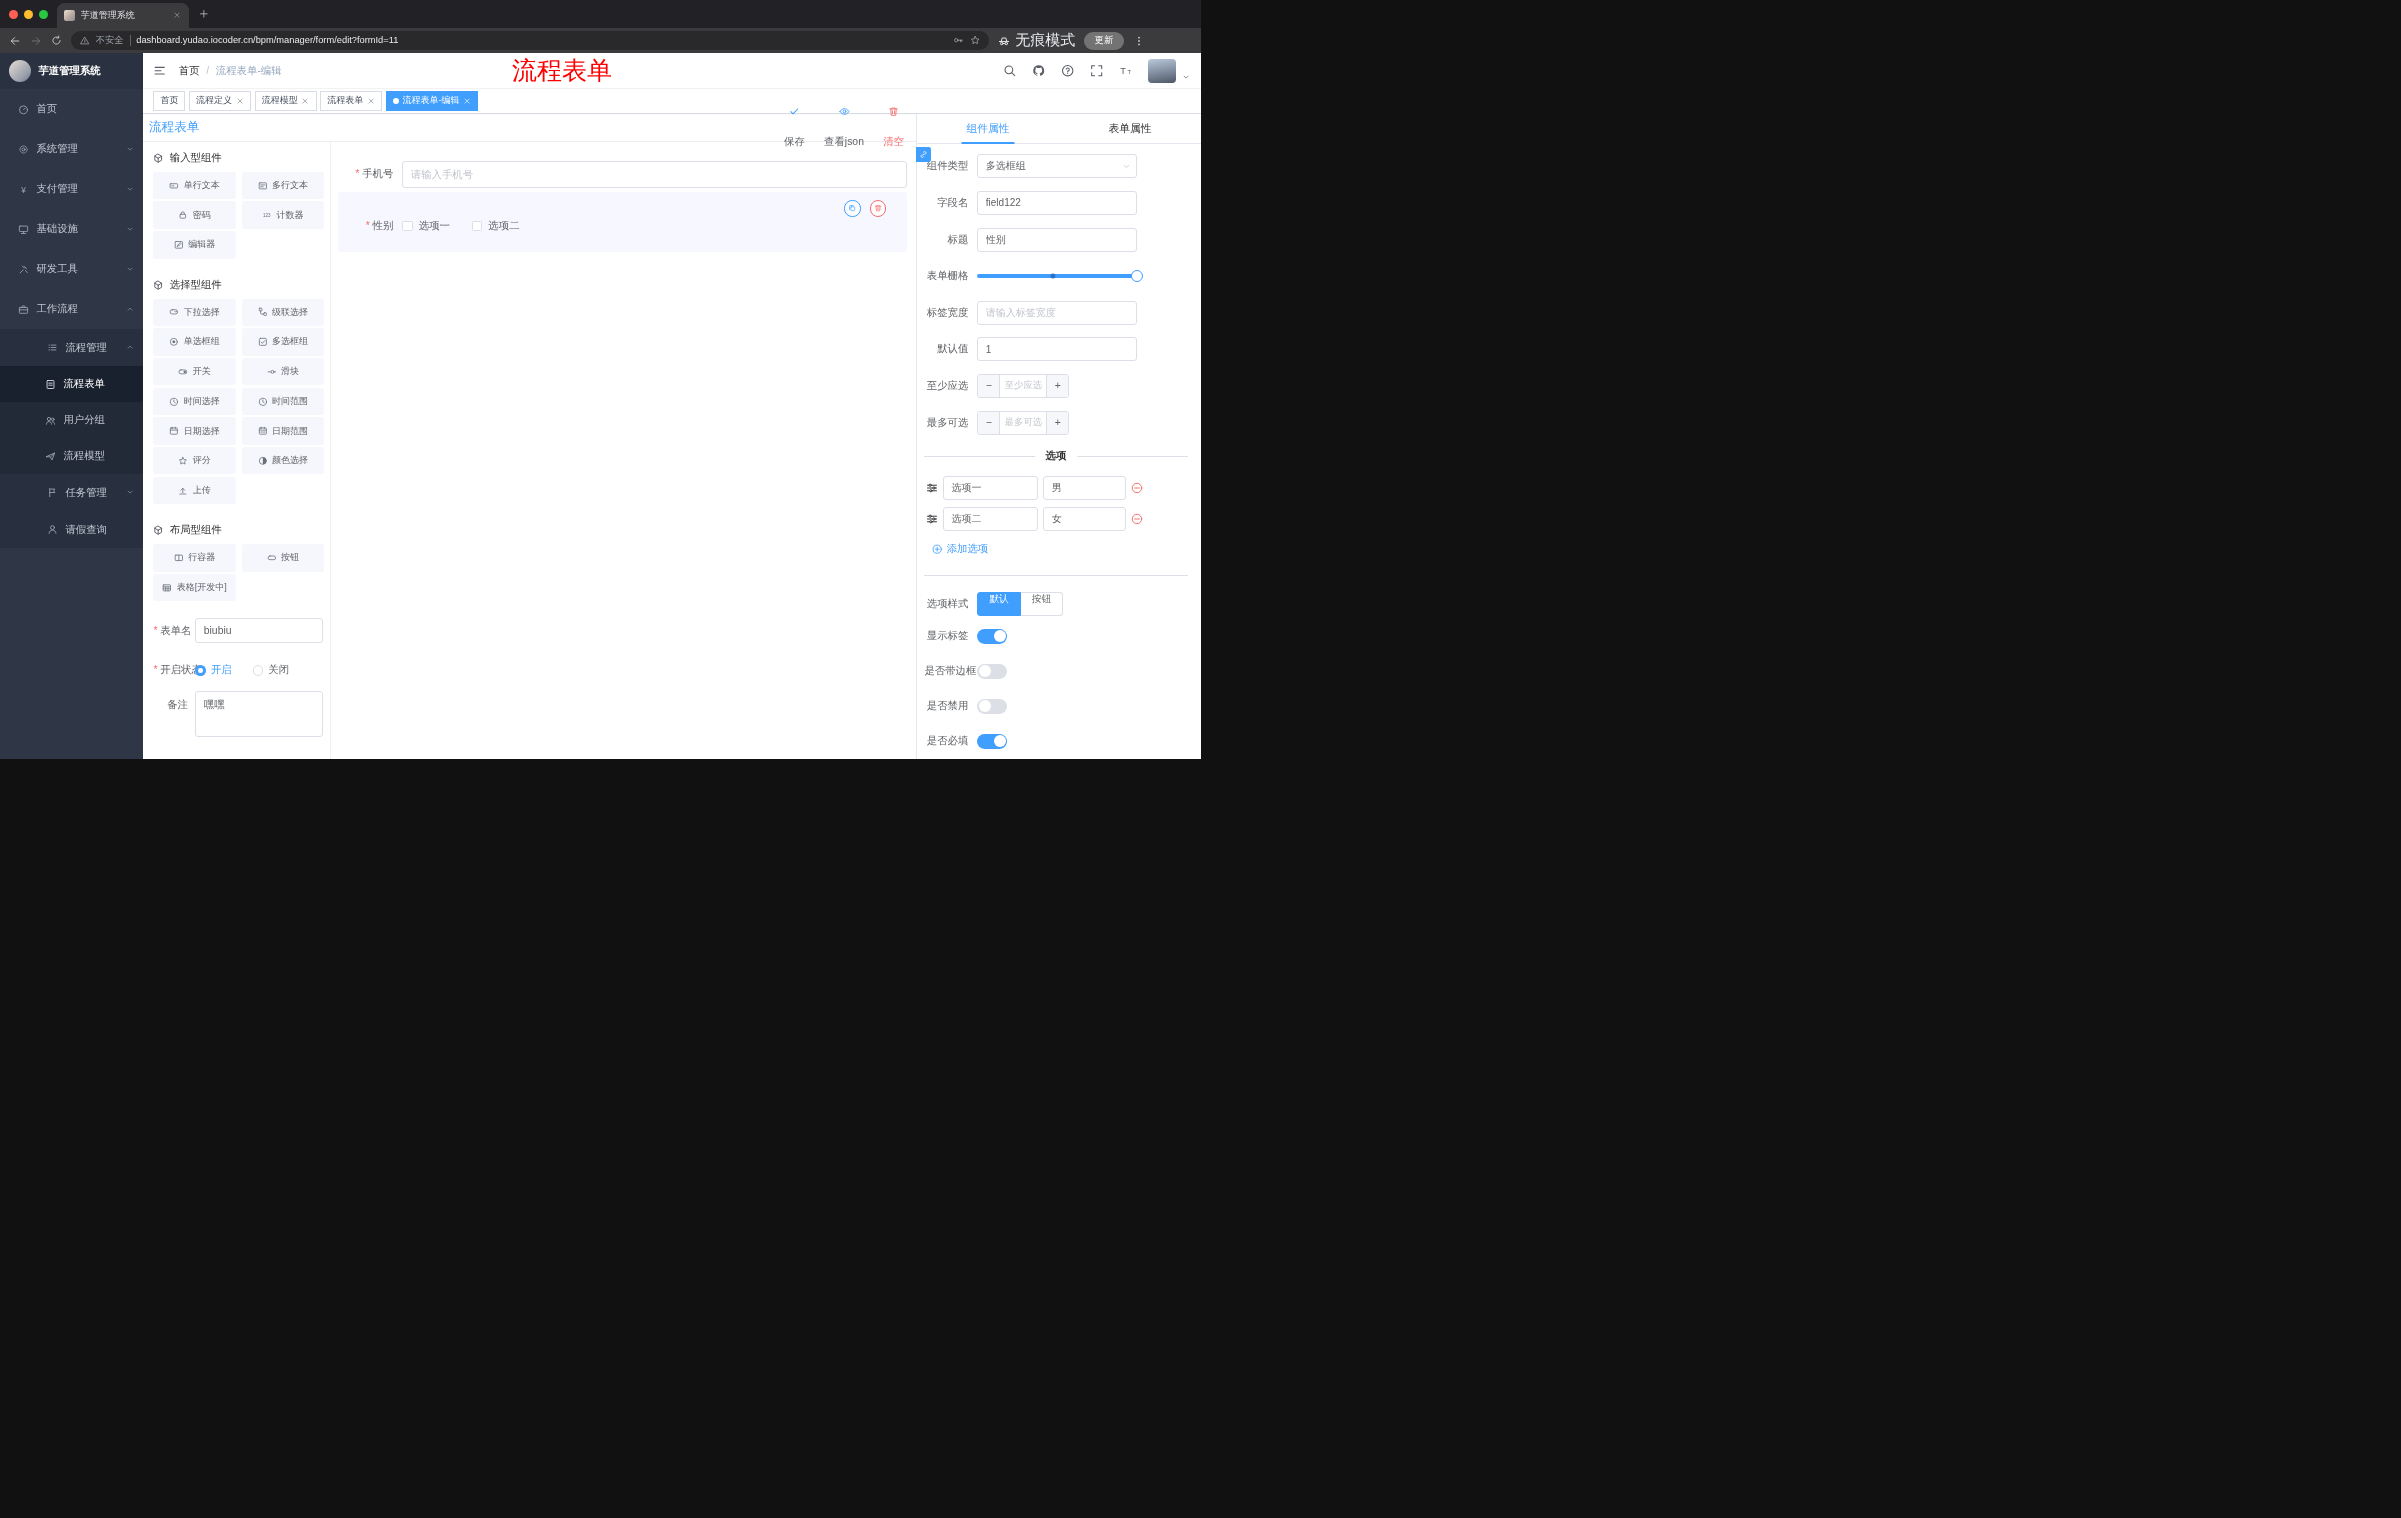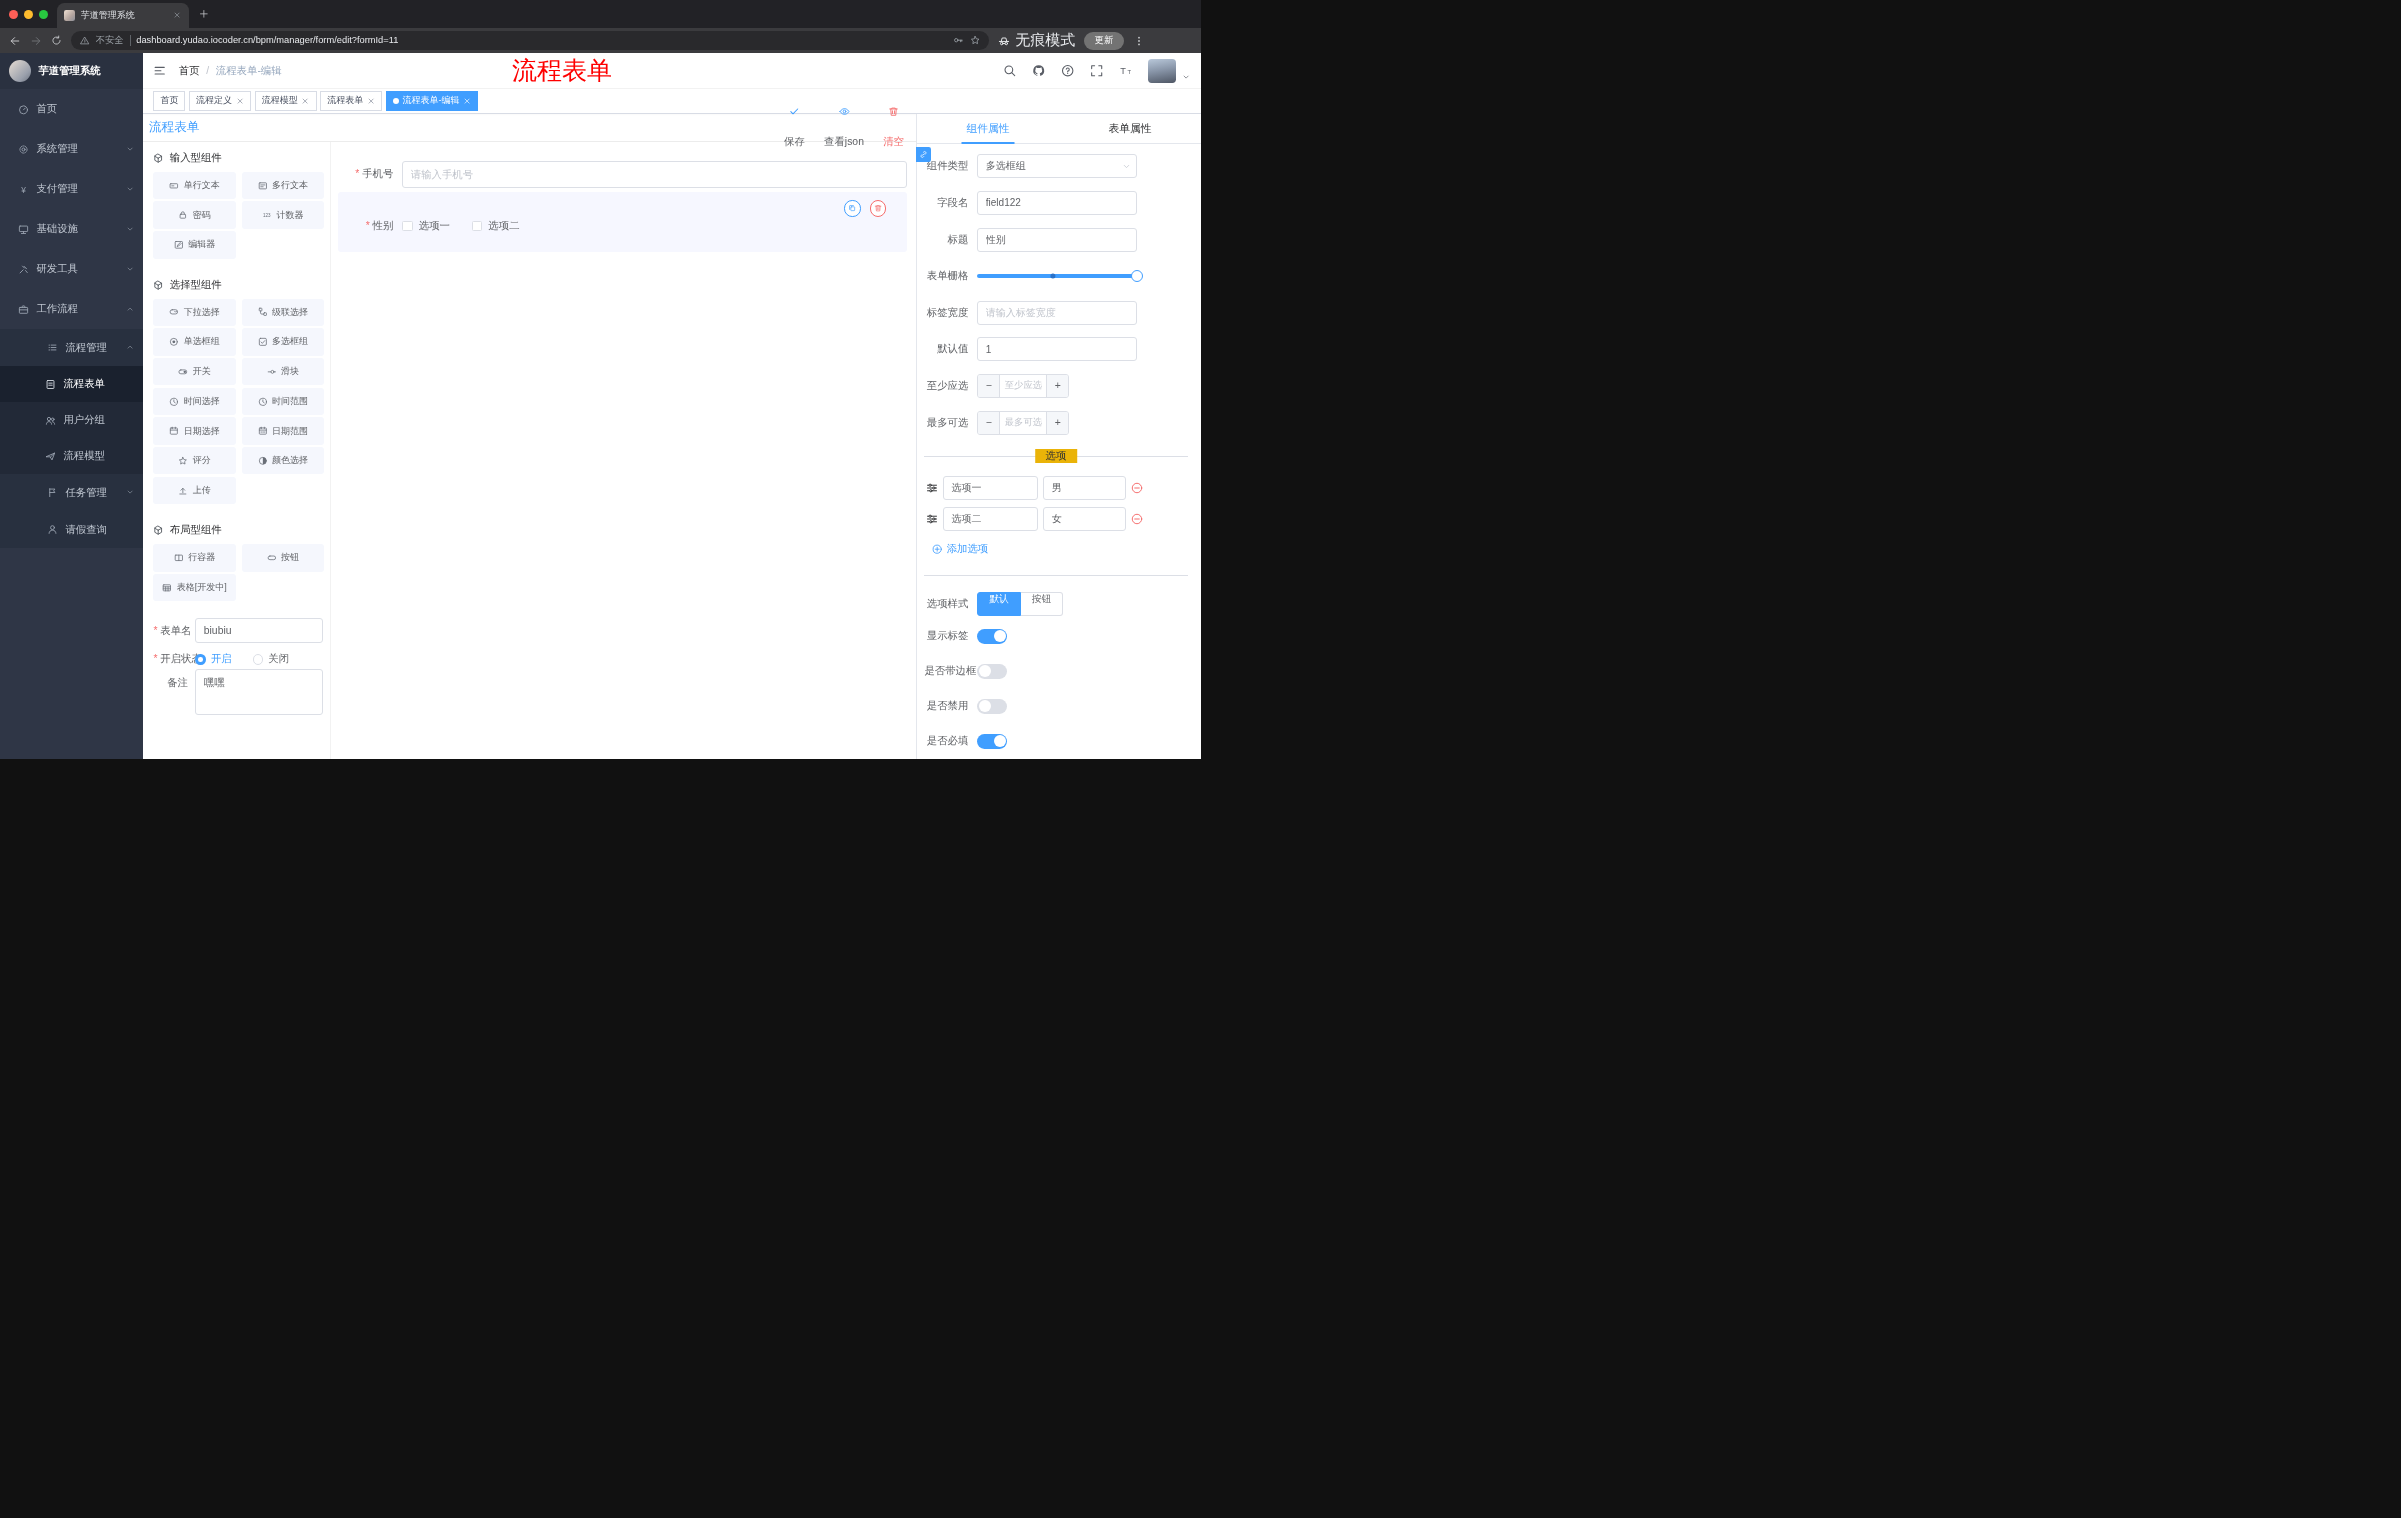--- a/index.html
+++ b/index.html
@@ -95,21 +95,21 @@
   .palette{width:188px;flex-shrink:0;border-right:0.7px solid #f2f2f2;padding:9px 6px 0 10.4px;overflow:hidden;}
   .sec-title{display:flex;align-items:center;gap:6px;color:#303133;font-size:10.4px;margin:0 0 6.7px;}
   .sec-title.mt{margin-top:19.3px;}
   .sec-title .ic{color:#4a4f57;}
   .comp-grid{display:grid;grid-template-columns:1fr 1fr;gap:2.2px 6px;}
   .comp-btn{height:27.5px;background:#f5f7fd;border-radius:3px;display:flex;align-items:center;justify-content:center;
     gap:4.5px;font-size:9px;color:#606266;cursor:grab;padding:0 2.2px;white-space:nowrap;}
   .comp-btn .ic{color:#6a6f78;}
   
   .config{margin-top:16.3px;padding-right:1.5px;}
-  .cfg-row{display:flex;align-items:flex-start;margin-bottom:3px;}
+  .cfg-row{display:flex;align-items:flex-start;margin-bottom:14px;}
   .cfg-label{width:42px;padding-right:7.4px;padding-top:6.7px;text-align:right;flex-shrink:0;color:#606266;white-space:nowrap;}
   .req::before{content:"* ";color:#f56c6c;}
   .cfg-ctl{flex:1;min-width:0;}
   .ipt{width:100%;height:25px;border:0.7px solid #dcdfe6;border-radius:3px;padding:0 7.4px;font-size:10.4px;
     color:#606266;outline:none;background:#fff;font-family:inherit;}
   .ipt::placeholder{color:#c0c4cc;}
   .radios{display:flex;gap:21px;padding-top:6.7px;}
   .radio{display:flex;align-items:center;gap:5.2px;color:#606266;cursor:pointer;}
   .rb{width:10.4px;height:10.4px;border-radius:50%;border:0.7px solid #dcdfe6;background:#fff;flex-shrink:0;}
   .radio.checked .rb{border:3px solid #409eff;}
@@ -153,22 +153,22 @@
   .sdot{position:absolute;left:47%;top:50%;transform:translate(-50%,-50%);width:5.2px;height:5.2px;border-radius:50%;background:#2a72c9;}
   .shandle{position:absolute;right:-6px;top:50%;transform:translateY(-50%);width:12px;height:12px;border-radius:50%;
     background:#fff;border:1.5px solid #409eff;cursor:grab;}
   .stepper{width:92px;height:24px;border:0.7px solid #dcdfe6;border-radius:3px;display:flex;overflow:hidden;background:#fff;}
   .step-btn{width:22px;background:#f5f7fa;color:#606266;display:flex;align-items:center;justify-content:center;
     font-size:10.4px;cursor:pointer;flex-shrink:0;}
   .step-btn.l{border-right:0.7px solid #dcdfe6;}
   .step-btn.r{border-left:0.7px solid #dcdfe6;}
   .step-val{flex:1;display:flex;align-items:center;justify-content:center;font-size:9.3px;color:#c0c4cc;white-space:nowrap;}
   .divider{position:relative;height:0.7px;background:#dcdfe6;margin:21px 0 19.3px;}
-  .divider span{position:absolute;left:50%;top:50%;transform:translate(-50%,-50%);background:#eab308;padding:0 10.4px;
-    color:#303133;font-weight:400;font-size:10.4px;text-align:right;}
+  .divider span{position:absolute;left:50%;top:50%;transform:translate(-50%,-50%);background:#ffffff;padding:0 10.4px;
+    color:#303133;font-weight:700;font-size:10.4px;text-align:right;}
   .hr{height:0.7px;background:#dcdfe6;margin:19.3px 0 16.3px;}
   .opt-row{display:flex;align-items:center;gap:5.2px;margin-bottom:7.4px;padding-left:1.5px;}
   .tune{color:#303133;}
   .opt1{width:95px;flex:none;}
   .opt2{width:83px;flex:none;}
   .rmv{color:#f56c6c;cursor:pointer;}
   .add-option{display:flex;align-items:center;gap:4.5px;color:#409eff;font-size:10.4px;margin:11px 0 0 7.4px;cursor:pointer;}
   .btn-group{display:flex;}
   .bg-btn{height:24px;padding:0 11px;display:flex;align-items:flex-start;border:0.7px solid #dcdfe6;color:#606266;
     font-size:9.7px;background:#fff;cursor:pointer;}

